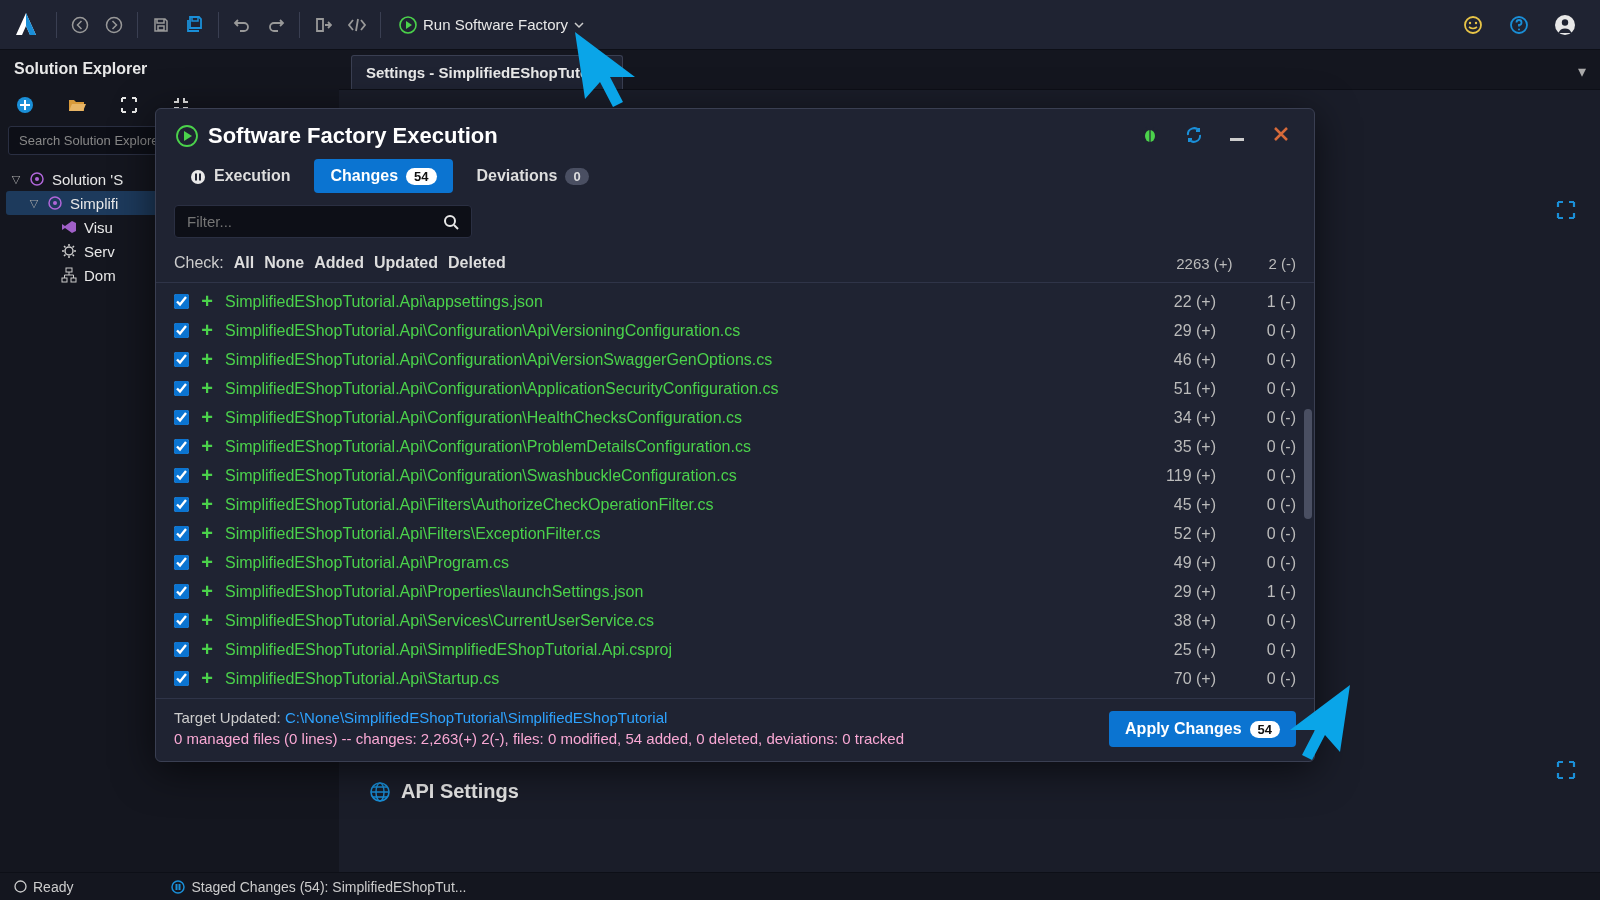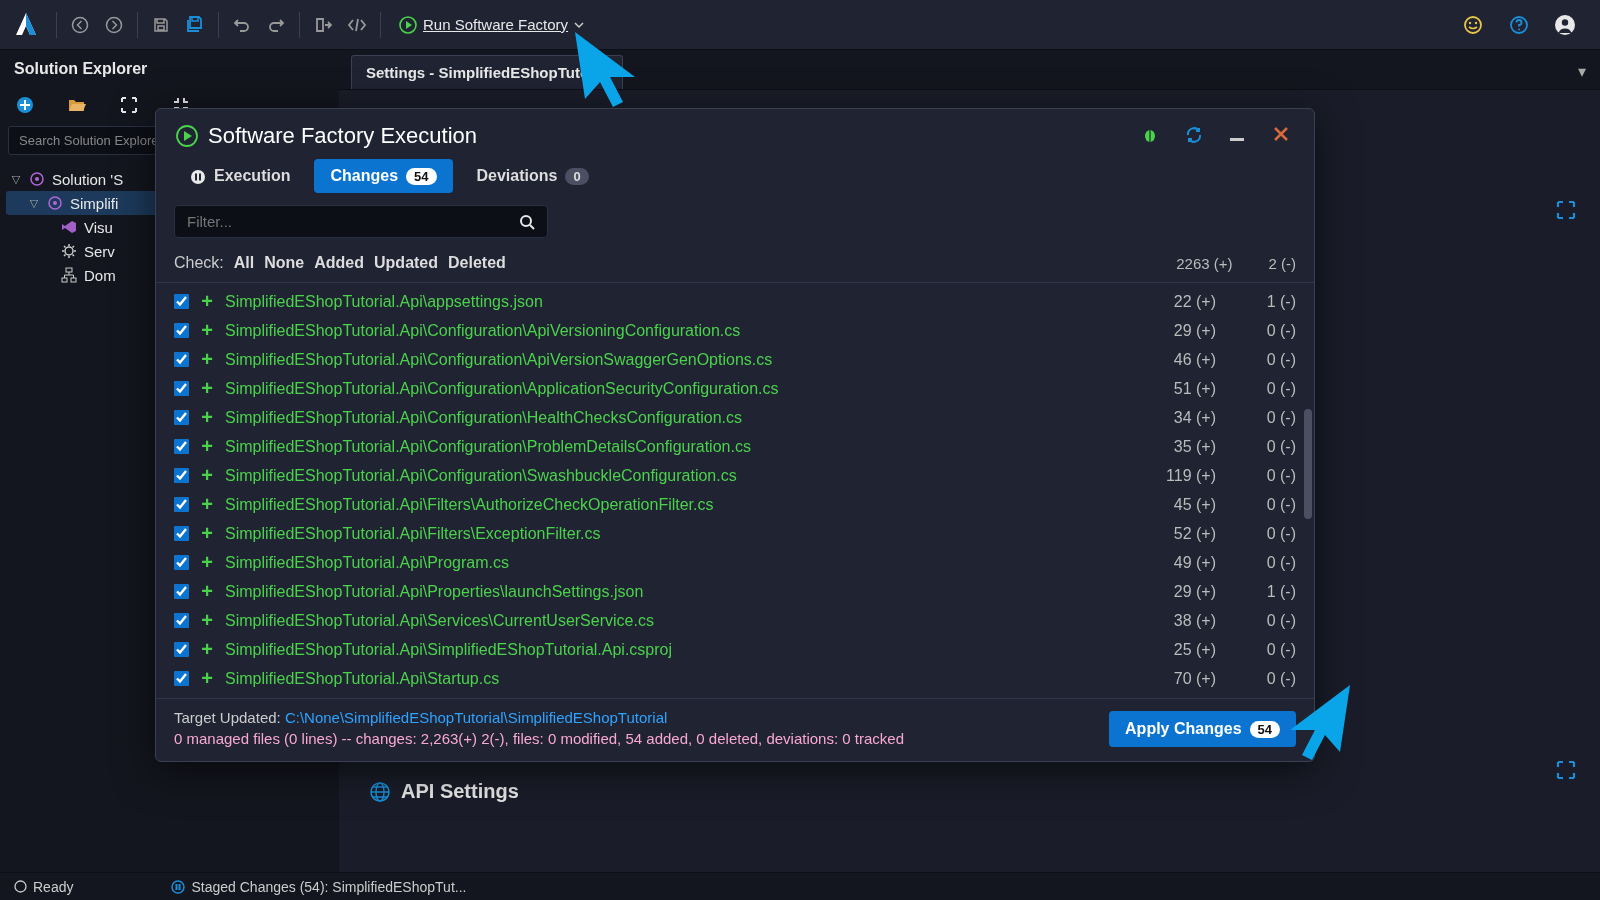--- a/index.html
+++ b/index.html
@@ -1,20 +1,20 @@
 <!DOCTYPE html>
 <html><head>
 <meta charset="utf-8">
 <style>
 * { margin:0; padding:0; box-sizing:border-box; font-family:'Segoe UI',Arial,sans-serif; }
 body { background:#1a1d29; color:#e8e8e8; width:1600px; height:900px; overflow:hidden; position:relative; }
 svg { display:block; }
 
 
-.topbar { height:50px; background:#1f2332; display:flex; align-items:center; padding:0 8px; border-bottom:1px solid #0d0f17;text-decoration:underline; }
+.topbar { height:50px; background:#1f2332; display:flex; align-items:center; padding:0 8px; border-bottom:1px solid #0d0f17; }
 .logo { width:36px; height:36px; display:flex; align-items:center; justify-content:center; margin-right:6px; }
 .tb-divider { width:1px; height:26px; background:#3a3f52; margin:0 6px; }
 .tb-btn { width:34px; height:34px; display:flex; align-items:center; justify-content:center; cursor:pointer; border-radius:3px; }
 .run-group { display:flex; align-items:center; gap:6px; margin-left:6px; cursor:pointer; padding:4px 6px; border-radius:3px; }
 .run-label { font-size:15px; color:#e8e8e8; }
 .topbar-right { margin-left:auto; display:flex; align-items:center; gap:12px; padding-right:10px; }
 
 
 .leftpanel { position:absolute; top:50px; left:0; width:339px; bottom:28px; background:#14161f; }
 .lp-header { font-size:16px; font-weight:600; padding:10px 14px; color:#e8e8e8; }
@@ -36,29 +36,29 @@
 .tab-menu-caret { margin-left:auto; padding:8px 14px; color:#aaa; cursor:pointer; }
 .settings-body { padding:20px 30px; height:calc(100% - 40px); overflow:hidden; }
 .section-heading { display:flex; align-items:center; gap:10px; font-size:20px; font-weight:600; color:#e8e8e8; margin-top:10px; }
 .expand-ic { position:absolute; right:18px; width:26px; height:26px; cursor:pointer; }
 .expand-ic.top { top:150px; }
 .expand-ic.bot { top:710px; }
 
 
 .modal { position:absolute; top:108px; left:155px; width:1160px; height:654px; background:#1f2332; border:1px solid #3a3f52; border-radius:6px; box-shadow:0 8px 40px rgba(0,0,0,.6); display:flex; flex-direction:column; overflow:hidden; }
 .modal-head { display:flex; align-items:center; padding:14px 20px 10px; gap:10px; }
-.modal-title { font-size:22px; font-weight:400; color:#fff; }
+.modal-title { font-size:22px; font-weight:700; color:#fff; }
 .modal-head-right { margin-left:auto; display:flex; align-items:center; gap:22px; }
 .mh-ic { width:22px; height:22px; cursor:pointer; }
 .modal-tabs { display:flex; align-items:center; gap:8px; padding:0 18px 12px; }
 .mtab { display:flex; align-items:flex-end; gap:8px; padding:8px 16px; font-size:16px; font-weight:600; color:#ddd; border-radius:4px; cursor:pointer; }
 .mtab.active { background:#0b74d1; color:#fff; }
 .badge { background:#fff; color:#111; font-size:13px; font-weight:700; border-radius:10px; padding:1px 8px; }
 .badge.dark { background:#4a4f62; color:#ddd; }
-.modal-filter { margin:0 18px 10px; display:flex; align-items:center; background:#0d0f17; border:1px solid #2a2f42; border-radius:4px; padding:7px 12px; width:374px; }
+.modal-filter { margin:0 18px 10px; display:flex; align-items:center; background:#0d0f17; border:1px solid #2a2f42; border-radius:4px; padding:7px 12px; width:298px; }
 .modal-filter input { flex:1; background:transparent; border:none; outline:none; color:#e8e8e8; font-size:15px; }
 .check-row { display:flex; align-items:center; gap:10px; padding:6px 18px 10px; font-size:16px; color:#ddd; border-bottom:1px solid #2f3448; }
 .check-row .lab { color:#ccc; }
 .check-row .opt { font-weight:700; cursor:pointer; }
 .check-row .totals { margin-left:auto; display:flex; gap:36px; color:#bbb; font-size:15px; }
 .file-list { flex:1; overflow-y:auto; padding:4px 0 4px 0; }
 .file-row { display:flex; align-items:center; gap:10px; padding:3px 18px; font-size:16px; }
 .file-row input[type=checkbox] { width:15px; height:15px; accent-color:#0b74d1; cursor:pointer; }
 .file-status { color:#4bd24b; font-weight:900; font-size:20px; width:16px; text-align:center; }
 .file-name { color:#4bd24b; cursor:pointer; }

